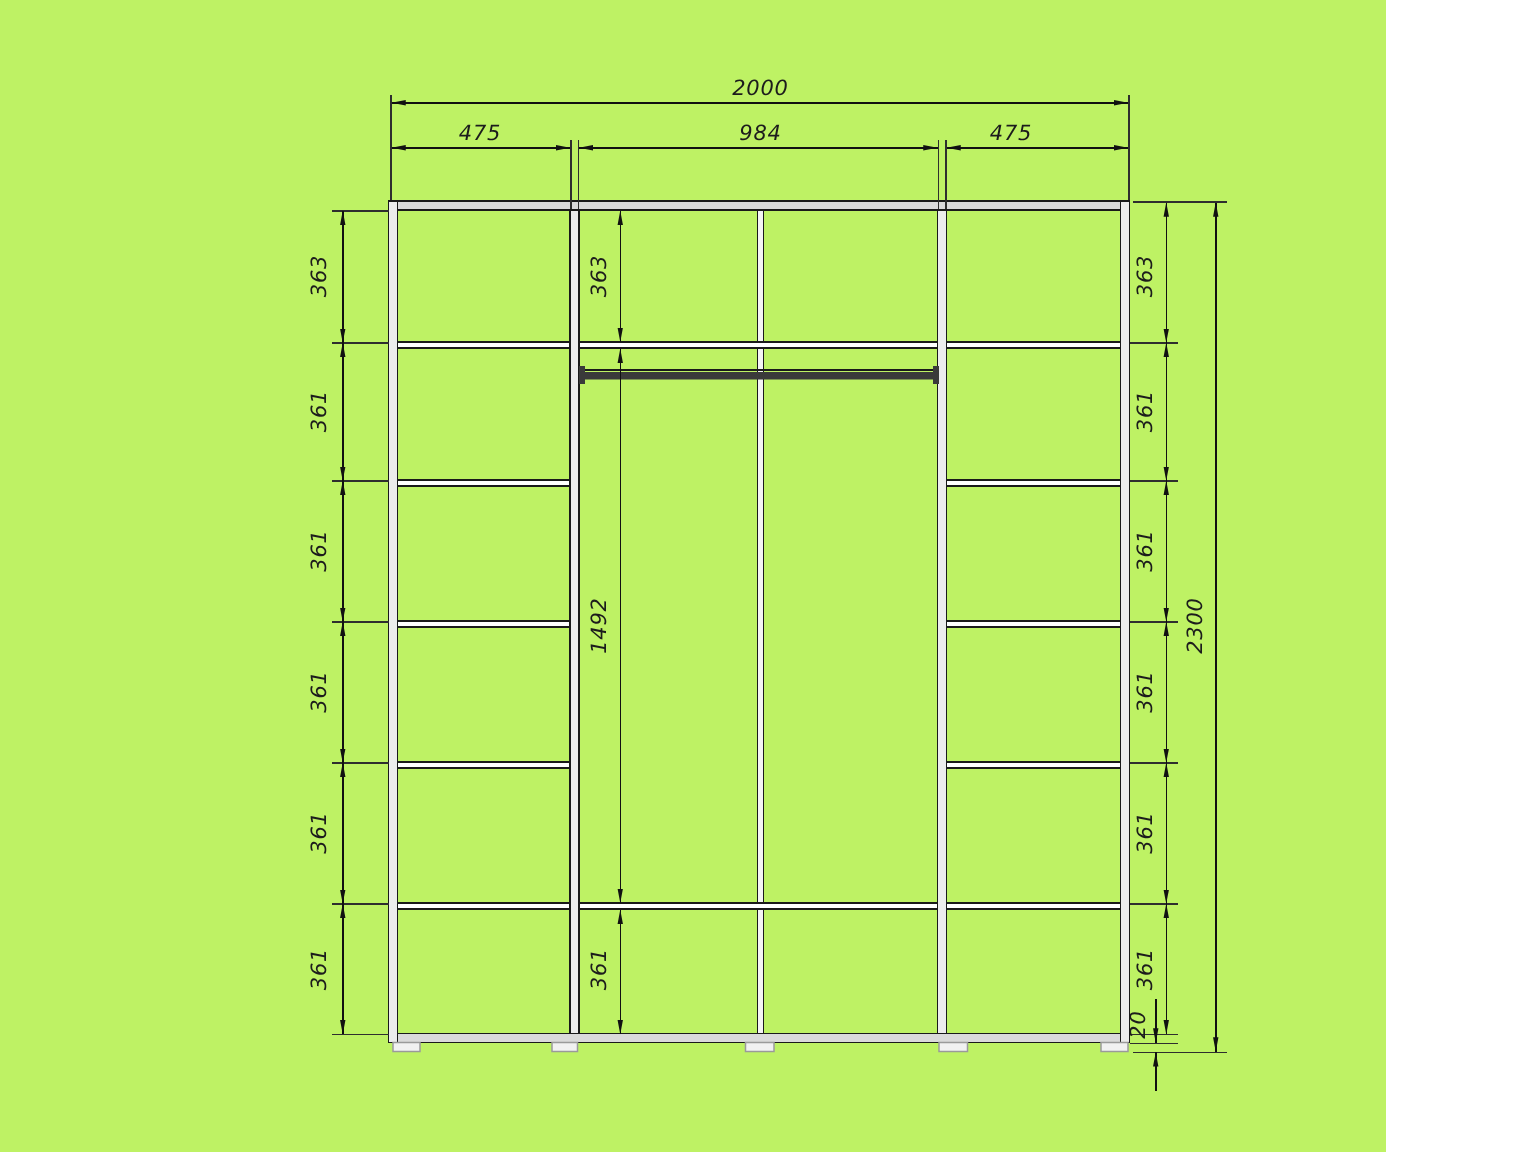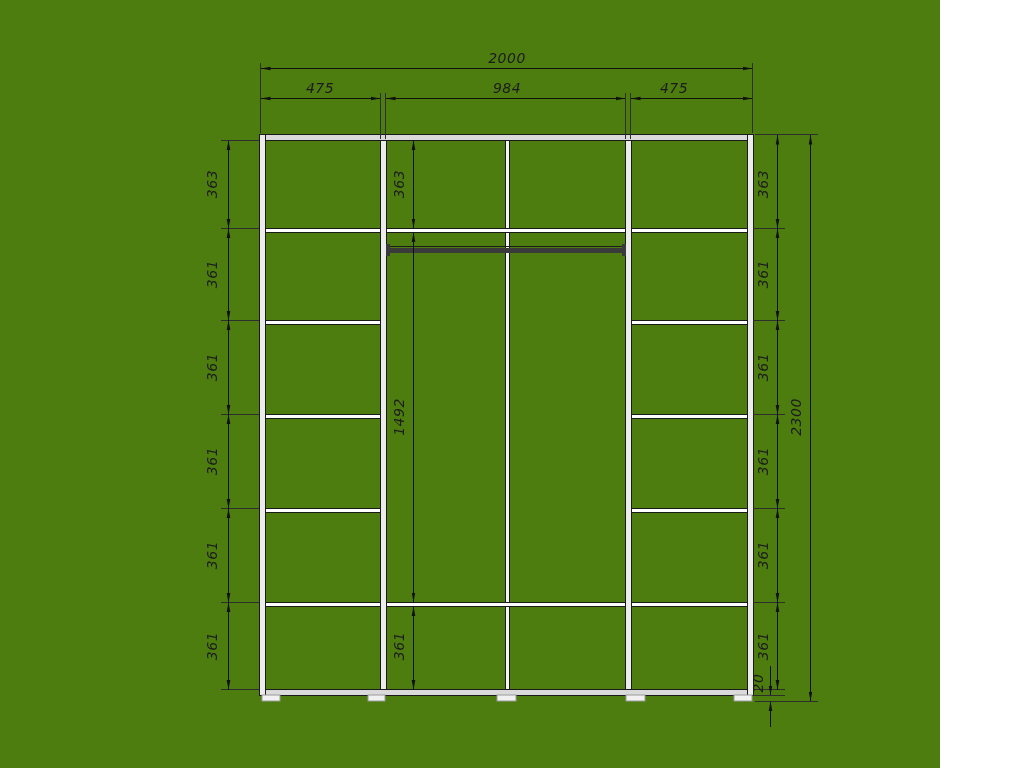--- a/index.html
+++ b/index.html
@@ -1,18 +1,18 @@
 <!DOCTYPE html>
 <html><head>
 <meta charset="utf-8">
 <style>
   html, body { margin:0; padding:0; background:#ffffff; }
   #stage {
-    position:relative; width:924px; height:768px; background:#4d7c0f;
-    font-family:"DejaVu Sans", sans-serif; overflow:hidden;padding-left:16px;
+    position:relative; width:924px; height:768px; background:#bef264;
+    font-family:"DejaVu Sans", sans-serif; overflow:hidden;
   }
   svg { position:absolute; left:0; top:0; }
   .ext  { stroke:#2e2e2e; stroke-width:1; shape-rendering:crispEdges; }
   .dim  { stroke:#111111; stroke-width:1; shape-rendering:crispEdges; }
   .body { stroke:#1a1a1a; stroke-width:1; shape-rendering:crispEdges; }
   .dim-label {
     font-family:"DejaVu Sans", sans-serif;
     font-style:italic; font-size:14px; fill:#1c1c1c; letter-spacing:0.5px;
   }
 </style>

